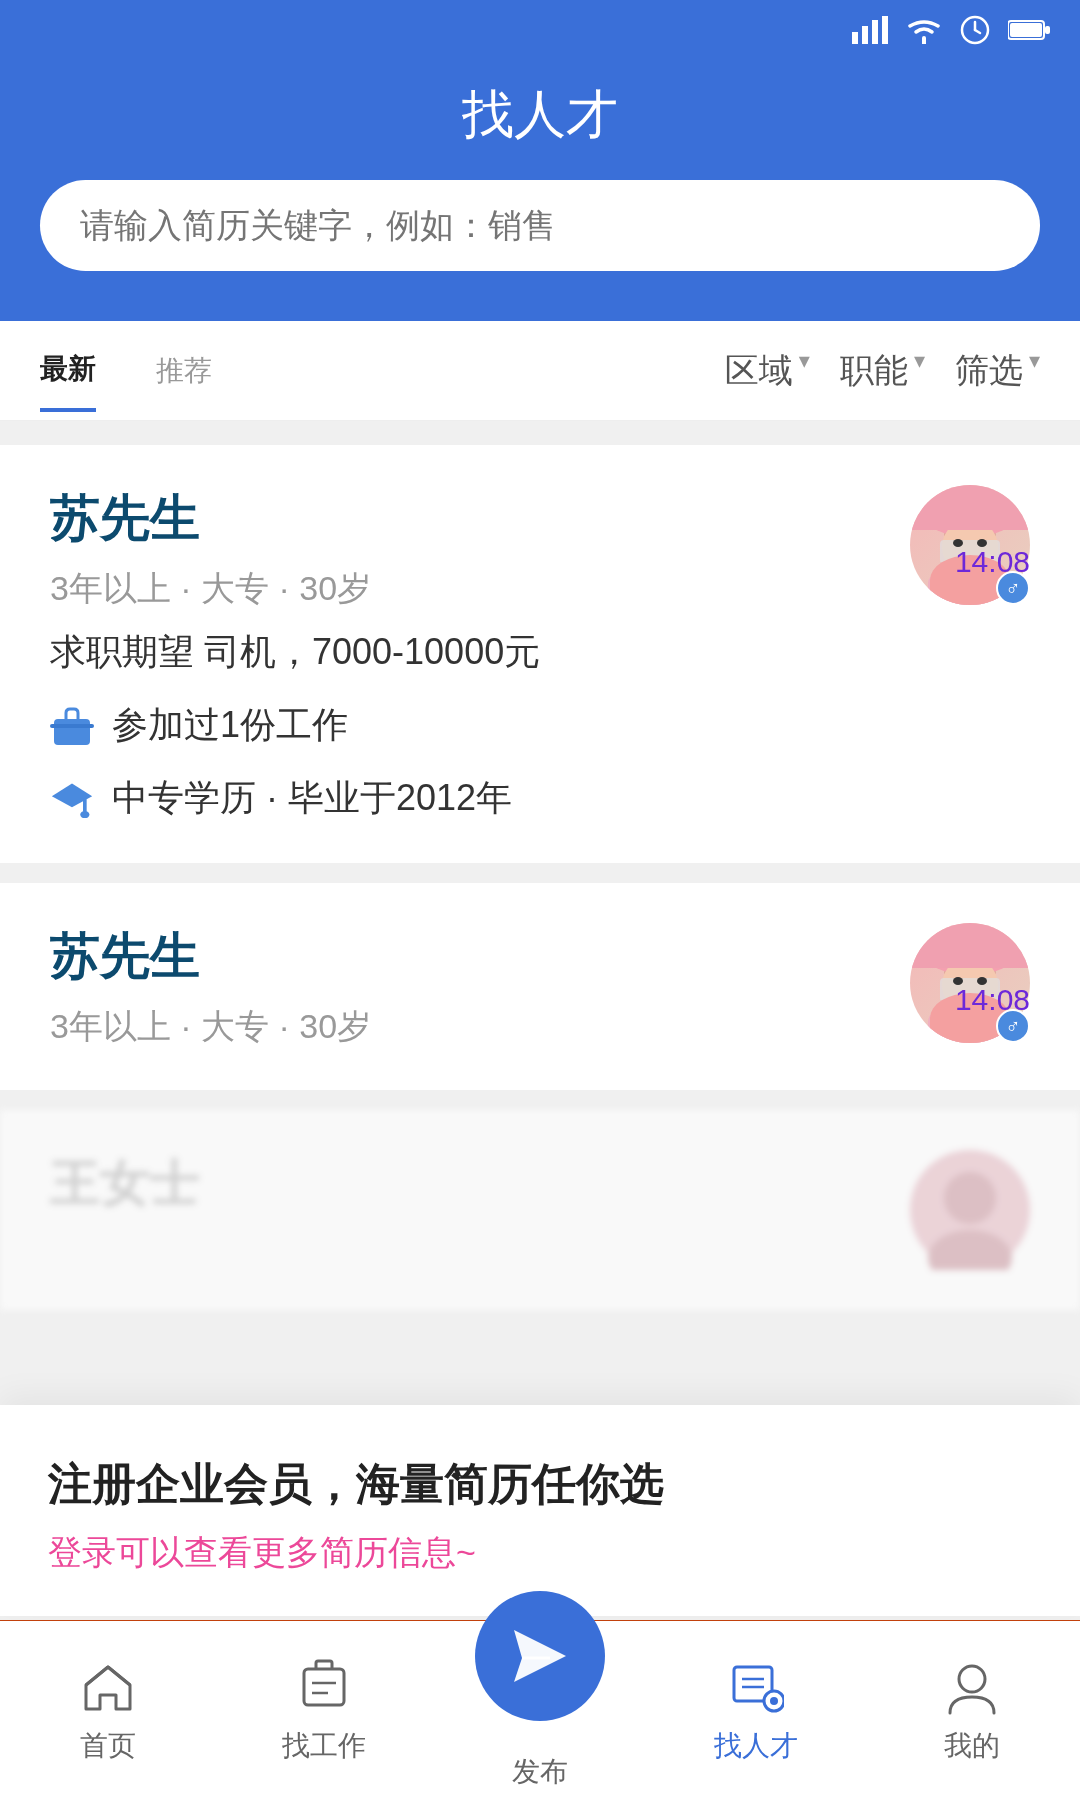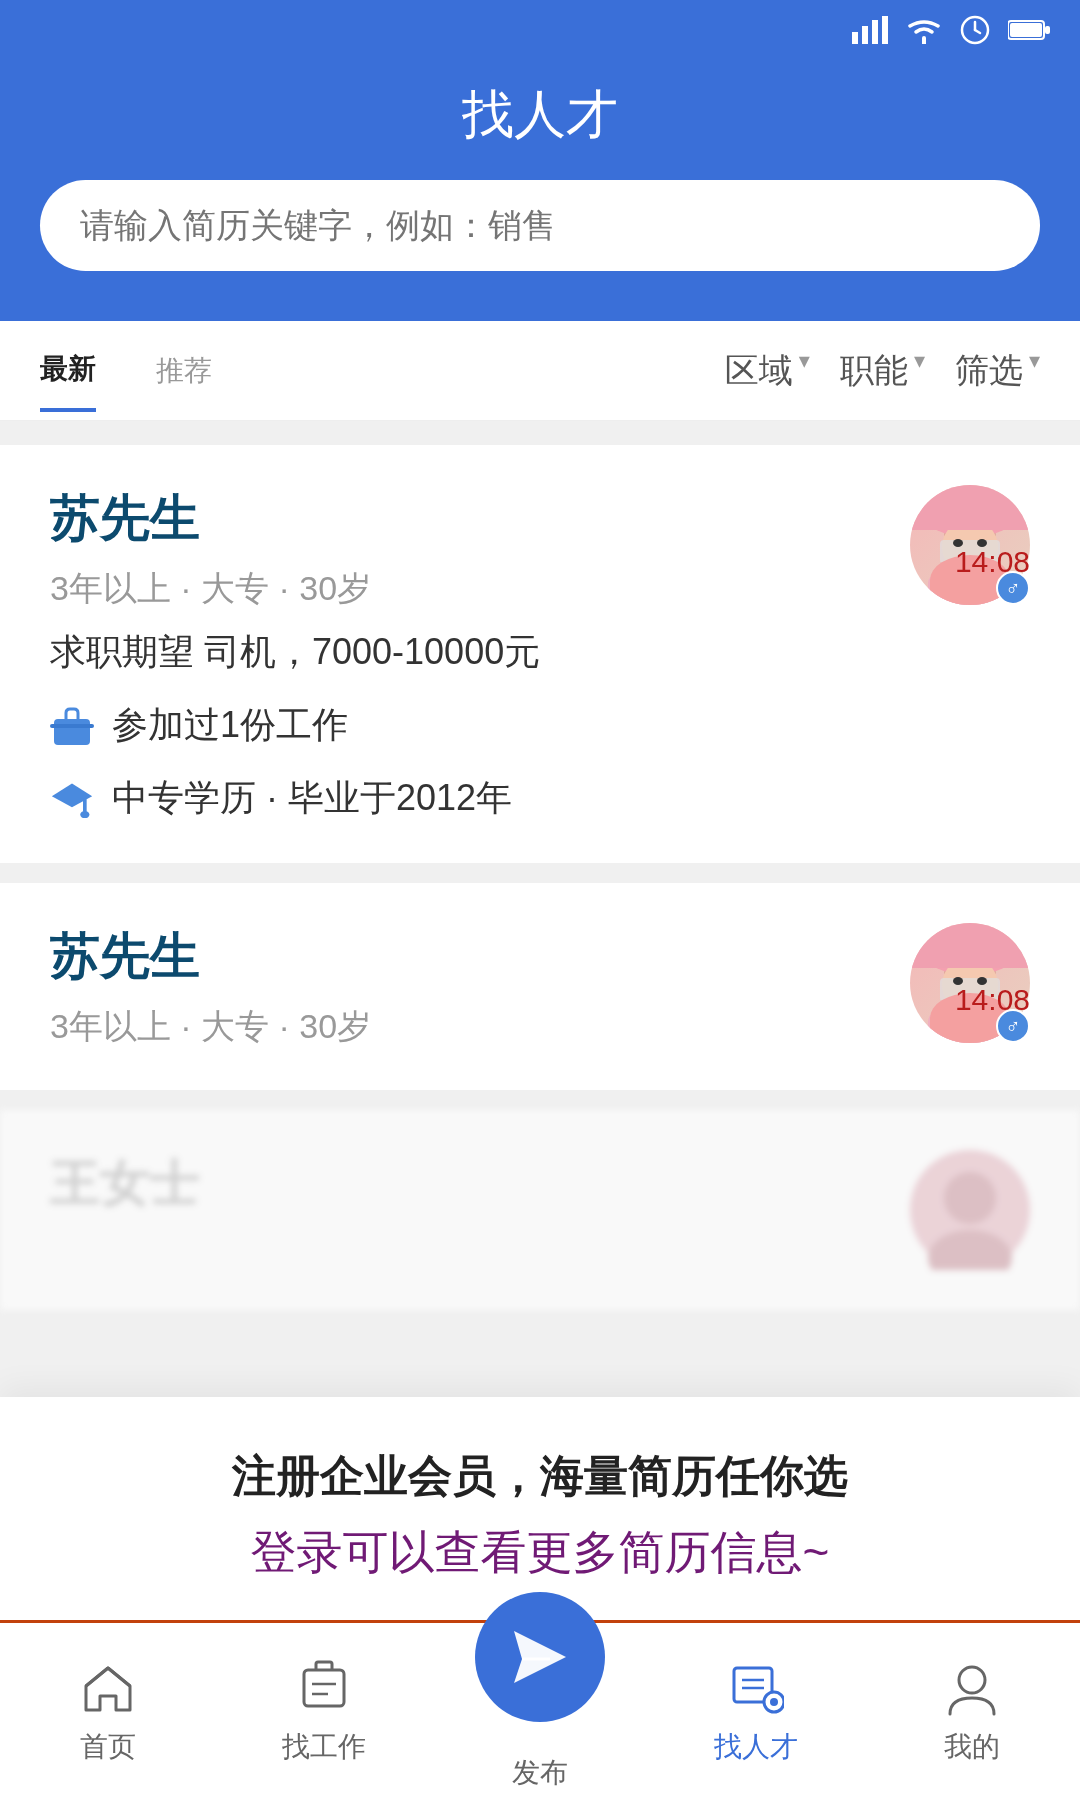--- a/index.html
+++ b/index.html
@@ -178,21 +178,21 @@
     }
     .card-job {
       font-size: 36px;
       color: #333;
       margin-top: 16px;
     }
     .card-time {
       position: absolute;
       right: 50px;
       font-size: 30px;
-      color: #b91c1c;
+      color: #6d28d9;
     }
     .card-info-row {
       display: flex;
       align-items: center;
       gap: 18px;
       margin-top: 24px;
     }
     .card-icon {
       width: 44px;
       height: 44px;
@@ -212,48 +212,47 @@
       margin: 0 0 0 0;
       padding: 40px 50px;
       position: relative;
       filter: blur(3px);
       opacity: 0.6;
     }
 
     
     .login-overlay {
       position: absolute;
-      bottom: 176px;
+      bottom: 184px;
       left: 0; right: 0;
       background: white;
-      padding: 50px 24px 40px;
-      text-align: center;
+      padding: 50px 48px 40px;
       z-index: 10;
       box-shadow: 0 -10px 30px rgba(0,0,0,0.05);
     }
     .login-overlay-title {
       font-size: 44px;
       font-weight: bold;
       color: #222;
       margin-bottom: 16px;
     }
     .login-overlay-sub {
-      font-size: 46px;
-      color: #701a75;
+      font-size: 34px;
+      color: #ec4899;
     }
 
     
     .bottom-nav {
       position: fixed;
       bottom: 0;
       left: 0;
       width: 1080px;
       height: 180px;
       background: white;
-      border-top: 3px solid #c2410c;
+      border-top: 1px solid #c2410c;
       display: flex;
       align-items: center;
       justify-content: space-around;
       z-index: 100;
     }
     .nav-item {
       display: flex;
       flex-direction: column;
       align-items: center;
       gap: 10px;

